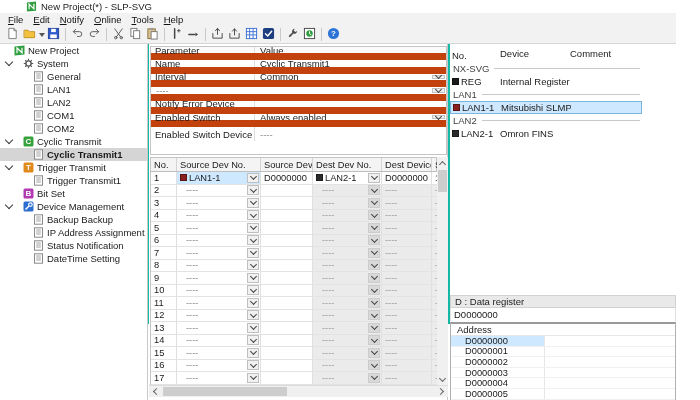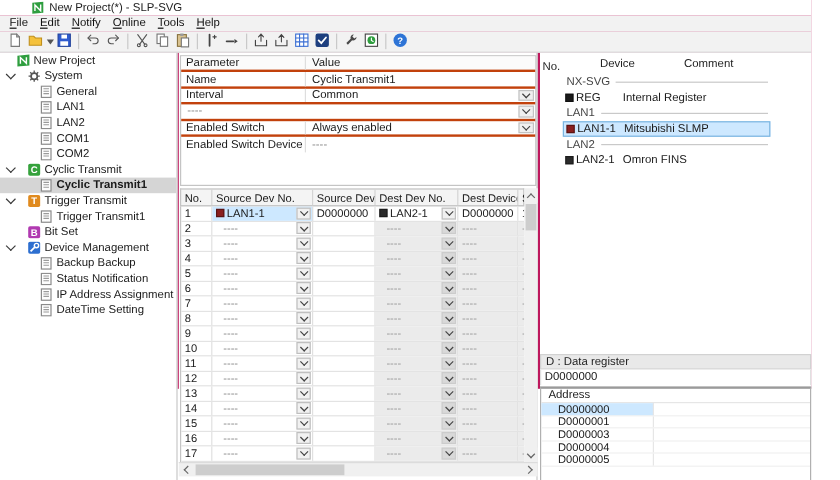--- a/index.html
+++ b/index.html
@@ -1,18 +1,18 @@
 <!DOCTYPE html>
 <html><head>
 <meta charset="utf-8">
 <style>
   html,body{margin:0;padding:0;}
   body{width:700px;height:400px;background:#fff;font-family:"Liberation Sans",sans-serif;font-size:10px;color:#1a1a1a;overflow:hidden;}
   .screen{position:relative;width:700px;height:400px;background:#fff;overflow:hidden;}
-  .window{position:absolute;left:0;top:0;width:676px;height:324px;background:#be185d;}
+  .window{position:absolute;left:0;top:0;width:676px;height:324px;background:#14b8a6;}
 
   
   .titlebar{position:absolute;left:0;top:0;width:676px;height:13px;background:#fff;display:flex;align-items:center;}
   .titlebar .app-icon{margin-left:26px;width:11px;height:11px;display:inline-block;}
   .titlebar .title-text{margin-left:4px;font-size:9.5px;color:#222;}
 
   
   .menubar{position:absolute;left:0;top:13px;width:676px;height:13px;background:#f2f2f2;display:flex;align-items:center;padding-left:3px;box-sizing:border-box;}
   .menu-item{display:inline-block;padding:0 5px;font-size:9.5px;color:#111;cursor:default;}
   .menu-item::first-letter{text-decoration:underline;}
@@ -29,21 +29,21 @@
   .tree-row{height:13px;display:flex;align-items:center;position:relative;white-space:nowrap;}
   .tree-row.sel{background:#d5d5d5;font-weight:bold;}
   .chev{width:5px;height:5px;border-right:1.4px solid #3a3a3a;border-bottom:1.4px solid #3a3a3a;transform:rotate(45deg);margin-top:-3px;flex:none;}
   .tree-icon{width:11px;height:11px;flex:none;display:inline-block;}
   .tree-icon svg{width:11px;height:11px;display:block;}
   .tree-label{margin-left:3px;font-size:9.5px;}
 
   
   .middle{position:absolute;left:149px;top:44px;width:299px;height:356px;background:#fff;border-right:1px solid #c9c9c9;box-sizing:border-box;}
   .param-table{position:absolute;left:1px;top:2px;width:297px;height:109px;border:1px solid #c4c4c4;box-sizing:border-box;font-size:9.5px;}
-  .p-row{display:flex;height:13.4px;border-bottom:2px solid #c2410c;box-sizing:border-box;align-items:center;}
+  .p-row{display:flex;height:13.4px;border-bottom:7px solid #c2410c;box-sizing:border-box;align-items:center;}
   .p-row:last-child{border-bottom:none;}
   .p-name{width:104px;flex:none;border-right:1px solid #dedede;box-sizing:border-box;padding-left:4px;height:100%;display:flex;align-items:center;}
   .p-val{flex:1;padding-left:5px;height:100%;display:flex;align-items:center;position:relative;overflow:hidden;}
   .combo-btn{position:absolute;right:1px;top:1px;bottom:1px;width:13px;background:#f0f0f0;border:1px solid #c2c2c2;display:flex;align-items:center;justify-content:center;box-sizing:border-box;}
   .cchev{width:4px;height:4px;border-right:1.2px solid #444;border-bottom:1.2px solid #444;transform:rotate(45deg);margin-top:-2px;}
   .muted{color:#8a8a8a;}
 
   
   .grid{position:absolute;left:1px;top:113px;width:287px;height:228px;font-size:9.3px;}
   .g-header{display:flex;height:15px;background:#f4f4f4;border:1px solid #c4c4c4;border-bottom:1px solid #bdbdbd;box-sizing:border-box;}
@@ -66,21 +66,21 @@
   .sa{width:4px;height:4px;border-right:1.3px solid #666;border-bottom:1.3px solid #666;}
   .sa.up{transform:rotate(-135deg);margin-top:2px;}
   .sa.down{transform:rotate(45deg);margin-top:-2px;}
   .sa.left{transform:rotate(135deg);margin-left:2px;}
   .sa.right{transform:rotate(-45deg);margin-right:2px;}
 
   
   .rightpane{position:absolute;left:450px;top:44px;width:226px;height:356px;background:#fff;}
   .dl-header{position:absolute;left:0;top:4px;width:192px;height:14px;display:flex;font-size:9.5px;color:#222;}
   .dl-rows{position:absolute;left:0;top:18px;width:192px;}
-  .dl-row{height:13px;display:flex;align-items:center;position:relative;font-size:9.5px;box-sizing:border-box;margin-left:19px;}
+  .dl-row{height:13px;display:flex;align-items:center;position:relative;font-size:9.5px;box-sizing:border-box;}
   .dl-row.sel{background:#cde8ff;border:1px solid #7ab5e0;}
   .dl-group{color:#444;}
   .dl-line{flex:1;height:0;border-top:1px solid #c9c9c9;margin-left:5px;margin-right:2px;}
   .dl-no{width:50px;flex:none;display:flex;align-items:center;padding-left:2px;box-sizing:border-box;overflow:hidden;}
   .dl-dev{width:70px;flex:none;overflow:hidden;white-space:nowrap;}
   .dl-com{flex:1;overflow:hidden;}
 
   
   .dreg{position:absolute;left:0px;top:251px;width:226px;}
   .dreg-title{height:13px;background:#e9e9e9;border:1px solid #d2d2d2;box-sizing:border-box;display:flex;align-items:center;padding-left:4px;font-size:9.5px;color:#222;}
@@ -362,30 +362,30 @@
           </span>
           <span class="tree-label">Backup Backup</span>
         </div>
         <div class="tree-row">
           <span class="tree-icon" style="margin-left:33px">
             <svg viewBox="0 0 11 11" fill="none">
               <rect x="1.5" y="0.8" width="8" height="9.4" fill="#fdfdfd" stroke="#8a8a8a"></rect>
               <path d="M3.2 3h4.6M3.2 5h4.6M3.2 7h4.6" stroke="#9a9a9a" stroke-width="0.9"></path>
             </svg>
           </span>
+          <span class="tree-label">IP Address Assignment</span>
+        </div>
+        <div class="tree-row">
+          <span class="tree-icon" style="margin-left:33px">
+            <svg viewBox="0 0 11 11" fill="none">
+              <rect x="1.5" y="0.8" width="8" height="9.4" fill="#fdfdfd" stroke="#8a8a8a"></rect>
+              <path d="M3.2 3h4.6M3.2 5h4.6M3.2 7h4.6" stroke="#9a9a9a" stroke-width="0.9"></path>
+            </svg>
+          </span>
           <span class="tree-label">Status Notification</span>
-        </div>
-        <div class="tree-row">
-          <span class="tree-icon" style="margin-left:33px">
-            <svg viewBox="0 0 11 11" fill="none">
-              <rect x="1.5" y="0.8" width="8" height="9.4" fill="#fdfdfd" stroke="#8a8a8a"></rect>
-              <path d="M3.2 3h4.6M3.2 5h4.6M3.2 7h4.6" stroke="#9a9a9a" stroke-width="0.9"></path>
-            </svg>
-          </span>
-          <span class="tree-label">IP Address Assignment</span>
         </div>
         <div class="tree-row">
           <span class="tree-icon" style="margin-left:33px">
             <svg viewBox="0 0 11 11" fill="none">
               <rect x="1.5" y="0.8" width="8" height="9.4" fill="#fdfdfd" stroke="#8a8a8a"></rect>
               <path d="M3.2 3h4.6M3.2 5h4.6M3.2 7h4.6" stroke="#9a9a9a" stroke-width="0.9"></path>
             </svg>
           </span>
           <span class="tree-label">DateTime Setting</span>
         </div>
@@ -411,20 +411,26 @@
                 <span class="cchev"></span>
               </span>
             </div>
           </div>
           <div class="p-row">
             <div class="p-val muted">
               <span>----</span>
               <span class="combo-btn">
                 <span class="cchev"></span>
               </span>
+            </div>
+          </div>
+          <div class="p-row">
+            <div class="p-name">Notify Error Device</div>
+            <div class="p-val">
+              <span></span>
             </div>
           </div>
           <div class="p-row">
             <div class="p-name">Enabled Switch</div>
             <div class="p-val">
               <span>Always enabled</span>
               <span class="combo-btn">
                 <span class="cchev"></span>
               </span>
             </div>
@@ -931,20 +937,23 @@
         <div class="dreg-table">
           <div class="dreg-ahead">Address</div>
           <div id="addr-rows">
               <div class="dreg-row sel">
                 <span class="addr">D0000000</span>
               </div>
               <div class="dreg-row">
                 <span class="addr">D0000001</span>
               </div>
               <div class="dreg-row">
+                <span class="addr">D0000002</span>
+              </div>
+              <div class="dreg-row">
                 <span class="addr">D0000003</span>
               </div>
               <div class="dreg-row">
                 <span class="addr">D0000004</span>
               </div>
               <div class="dreg-row">
                 <span class="addr">D0000005</span>
               </div>
             </div>
         </div>

